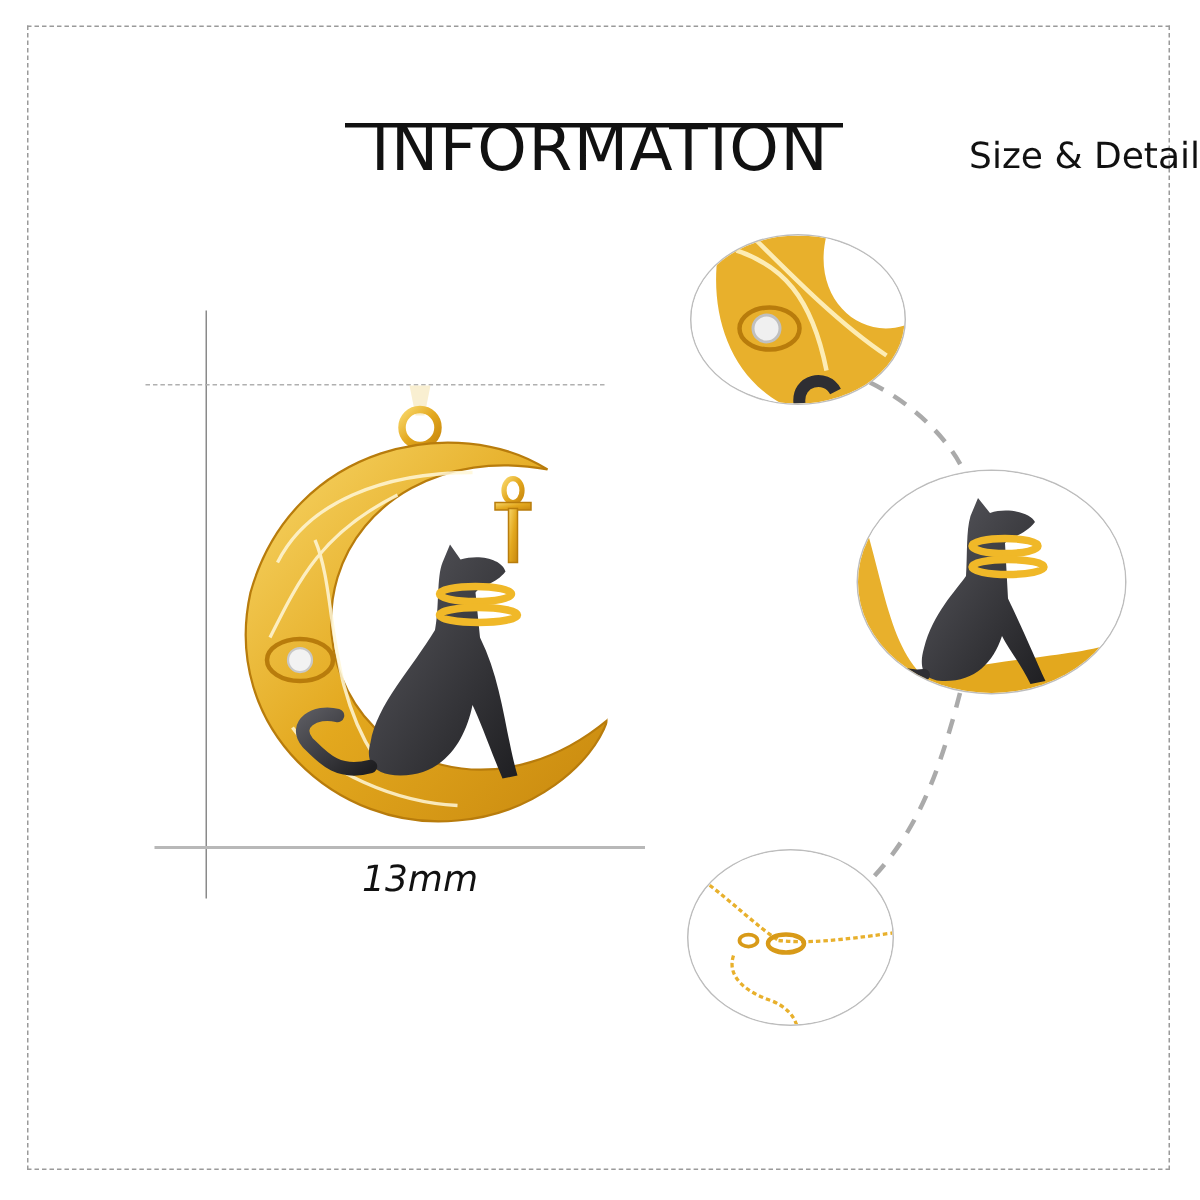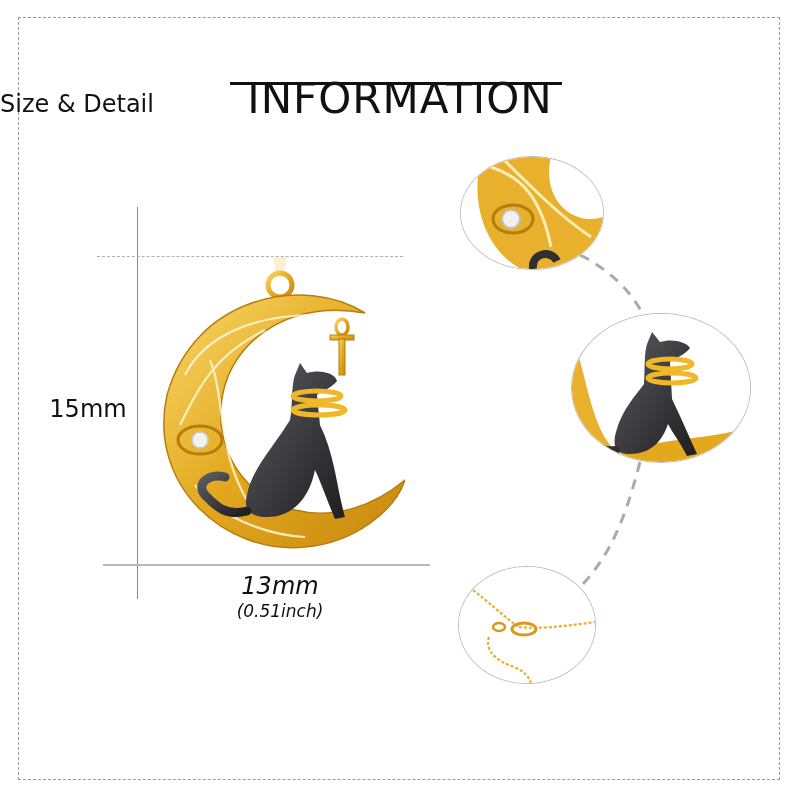--- a/index.html
+++ b/index.html
@@ -1,20 +1,20 @@
 <!DOCTYPE html>
 <html><head>
 <meta charset="utf-8">
 <style>
   html,body{margin:0;padding:0;background:#fff;}
   body{width:800px;height:800px;position:relative;overflow:hidden;font-family:"DejaVu Sans","Liberation Sans",sans-serif;color:#111;}
   .frame{position:absolute;left:18px;top:17px;width:762px;height:763px;border:1px dashed #9a9a9a;box-sizing:border-box;}
   .title{position:absolute;left:0;width:800px;top:34px;text-align:center;font-size:42px;letter-spacing:1px;font-weight:normal;color:#111;margin-top:40px;}
   .title-rule{position:absolute;left:230px;top:82px;width:332px;height:3px;background:#111;}
-  .subtitle{position:absolute;left:0;width:800px;top:90px;text-align:left;font-size:24px;color:#111;}
+  .subtitle{position:absolute;left:0;width:800px;top:90px;text-align:right;font-size:24px;color:#111;}
   .dim-v{position:absolute;left:137px;top:207px;width:1px;height:392px;background:#8a8a8a;}
   .dim-top{position:absolute;left:97px;top:256px;width:306px;height:1px;border-top:1px dashed #b0b0b0;}
   .dim-bot{position:absolute;left:103px;top:564px;width:327px;height:2px;background:#b8b8b8;}
   .h-label{position:absolute;left:28px;top:395px;width:120px;text-align:center;}
   .w-label{position:absolute;left:200px;top:572px;width:160px;text-align:center;font-style:italic;}
   .mm{font-size:24px;line-height:28px;display:block;}
   .inch{font-size:17px;line-height:22px;display:block;}
   .pendant{position:absolute;left:155px;top:255px;width:250px;height:305px;}
   .zoom{position:absolute;border:1.5px solid #bdbdbd;border-radius:50%;overflow:hidden;background:#fff;}
   .z1{left:460px;top:156px;width:142px;height:112px;}
@@ -29,25 +29,23 @@
 
 <div class="title">INFORMATION</div>
 <div class="title-rule"></div>
 <div class="subtitle">Size &amp; Detail</div>
 
 <div class="dim-v"></div>
 <div class="dim-top"></div>
 <div class="dim-bot"></div>
 
 <div class="h-label">
-  <span class="mm">15mm</span>
 </div>
 <div class="w-label">
   <span class="mm">13mm</span>
-  <span class="inch">(0.51inch)</span>
 </div>
 
 <svg class="pendant" viewBox="0 0 250 305">
   <defs>
     <linearGradient id="g" x1="0" y1="0" x2="1" y2="1">
       <stop offset="0" stop-color="#F8D76A"></stop>
         <stop offset="0.5" stop-color="#E3A81E"></stop>
         <stop offset="1" stop-color="#C8880E"></stop>
     </linearGradient>
     <linearGradient id="k" x1="0" y1="0" x2="1" y2="1">

